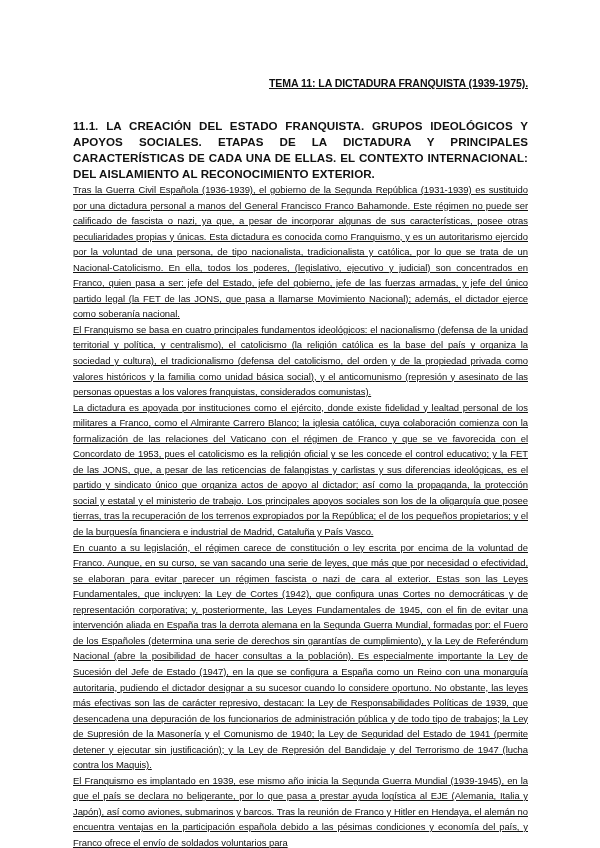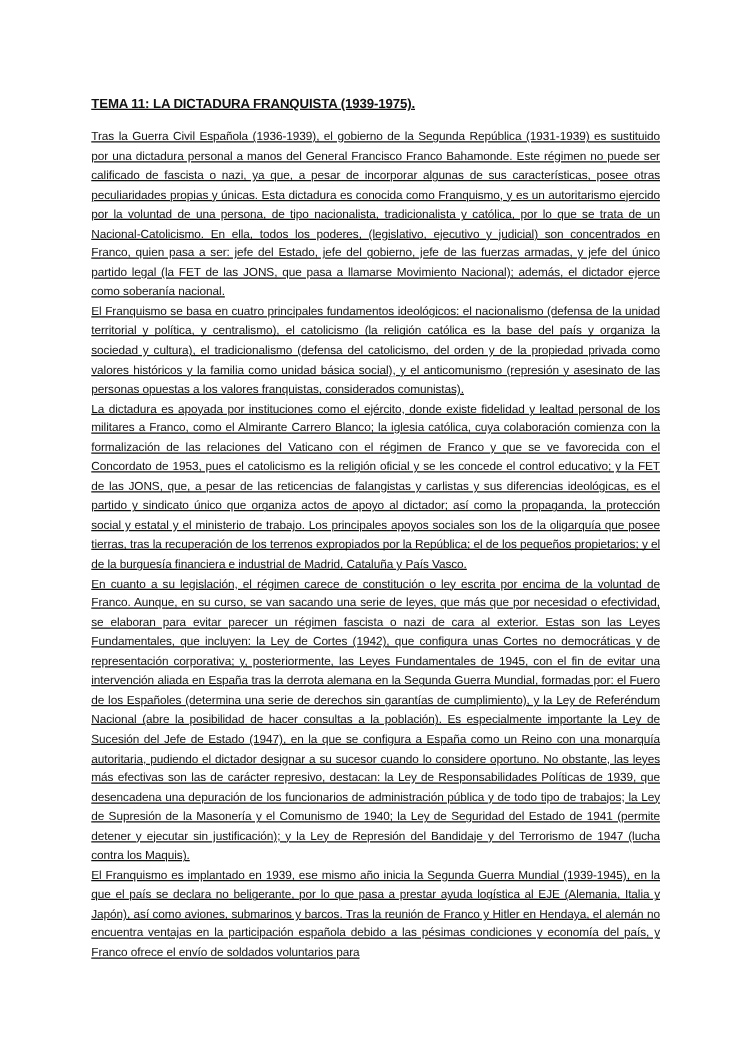--- a/index.html
+++ b/index.html
@@ -6,26 +6,26 @@
   body { width: 600px; height: 848px; position: relative; overflow: hidden; }
   .page {
     position: absolute;
     left: 73px;
     top: 76px;
     width: 455px;
     color: #111111;
     font-family: "Liberation Sans", sans-serif;
   }
   .doc-title {
-    text-align: left;
+    text-align: right;
     font-weight: bold;
     font-size: 10.6px;
     text-decoration: underline;
     letter-spacing: -0.1px;
-    margin: 0 0 12px 0;
+    margin: 0 0 28px 0;
     line-height: 14px;
   }
   .section-heading {
     font-weight: bold;
     font-size: 11.6px;
     line-height: 16px;
     text-align: justify;
     margin: 0;
     letter-spacing: 0.05px;
   }
@@ -36,18 +36,19 @@
     margin: 0;
     letter-spacing: -0.05px;
     text-decoration: underline;
   }
 </style>
 </head>
 <body>
 
 <div class="page">
   <p class="doc-title">TEMA 11: LA DICTADURA FRANQUISTA (1939-1975).</p>
+  <p class="section-heading">11.1. LA CREACIÓN DEL ESTADO FRANQUISTA. GRUPOS IDEOLÓGICOS Y APOYOS SOCIALES. ETAPAS DE LA DICTADURA Y PRINCIPALES CARACTERÍSTICAS DE CADA UNA DE ELLAS. EL CONTEXTO INTERNACIONAL: DEL AISLAMIENTO AL RECONOCIMIENTO EXTERIOR.</p>
   <p class="para">Tras la Guerra Civil Española (1936-1939), el gobierno de la Segunda República (1931-1939) es sustituido por una dictadura personal a manos del General Francisco Franco Bahamonde. Este régimen no puede ser calificado de fascista o nazi, ya que, a pesar de incorporar algunas de sus características, posee otras peculiaridades propias y únicas. Esta dictadura es conocida como Franquismo, y es un autoritarismo ejercido por la voluntad de una persona, de tipo nacionalista, tradicionalista y católica, por lo que se trata de un Nacional-Catolicismo. En ella, todos los poderes, (legislativo, ejecutivo y judicial) son concentrados en Franco, quien pasa a ser: jefe del Estado, jefe del gobierno, jefe de las fuerzas armadas, y jefe del único partido legal (la FET de las JONS, que pasa a llamarse Movimiento Nacional); además, el dictador ejerce como soberanía nacional.</p>
   <p class="para">El Franquismo se basa en cuatro principales fundamentos ideológicos: el nacionalismo (defensa de la unidad territorial y política, y centralismo), el catolicismo (la religión católica es la base del país y organiza la sociedad y cultura), el tradicionalismo (defensa del catolicismo, del orden y de la propiedad privada como valores históricos y la familia como unidad básica social), y el anticomunismo (represión y asesinato de las personas opuestas a los valores franquistas, considerados comunistas).</p>
   <p class="para">La dictadura es apoyada por instituciones como el ejército, donde existe fidelidad y lealtad personal de los militares a Franco, como el Almirante Carrero Blanco; la iglesia católica, cuya colaboración comienza con la formalización de las relaciones del Vaticano con el régimen de Franco y que se ve favorecida con el Concordato de 1953, pues el catolicismo es la religión oficial y se les concede el control educativo; y la FET de las JONS, que, a pesar de las reticencias de falangistas y carlistas y sus diferencias ideológicas, es el partido y sindicato único que organiza actos de apoyo al dictador; así como la propaganda, la protección social y estatal y el ministerio de trabajo. Los principales apoyos sociales son los de la oligarquía que posee tierras, tras la recuperación de los terrenos expropiados por la República; el de los pequeños propietarios; y el de la burguesía financiera e industrial de Madrid, Cataluña y País Vasco.</p>
   <p class="para">En cuanto a su legislación, el régimen carece de constitución o ley escrita por encima de la voluntad de Franco. Aunque, en su curso, se van sacando una serie de leyes, que más que por necesidad o efectividad, se elaboran para evitar parecer un régimen fascista o nazi de cara al exterior. Estas son las Leyes Fundamentales, que incluyen: la Ley de Cortes (1942), que configura unas Cortes no democráticas y de representación corporativa; y, posteriormente, las Leyes Fundamentales de 1945, con el fin de evitar una intervención aliada en España tras la derrota alemana en la Segunda Guerra Mundial, formadas por: el Fuero de los Españoles (determina una serie de derechos sin garantías de cumplimiento), y la Ley de Referéndum Nacional (abre la posibilidad de hacer consultas a la población). Es especialmente importante la Ley de Sucesión del Jefe de Estado (1947), en la que se configura a España como un Reino con una monarquía autoritaria, pudiendo el dictador designar a su sucesor cuando lo considere oportuno. No obstante, las leyes más efectivas son las de carácter represivo, destacan: la Ley de Responsabilidades Políticas de 1939, que desencadena una depuración de los funcionarios de administración pública y de todo tipo de trabajos; la Ley de Supresión de la Masonería y el Comunismo de 1940; la Ley de Seguridad del Estado de 1941 (permite detener y ejecutar sin justificación); y la Ley de Represión del Bandidaje y del Terrorismo de 1947 (lucha contra los Maquis).</p>
   <p class="para">El Franquismo es implantado en 1939, ese mismo año inicia la Segunda Guerra Mundial (1939-1945), en la que el país se declara no beligerante, por lo que pasa a prestar ayuda logística al EJE (Alemania, Italia y Japón), así como aviones, submarinos y barcos. Tras la reunión de Franco y Hitler en Hendaya, el alemán no encuentra ventajas en la participación española debido a las pésimas condiciones y economía del país, y Franco ofrece el envío de soldados voluntarios para</p>
 </div>
 
 </body></html>

